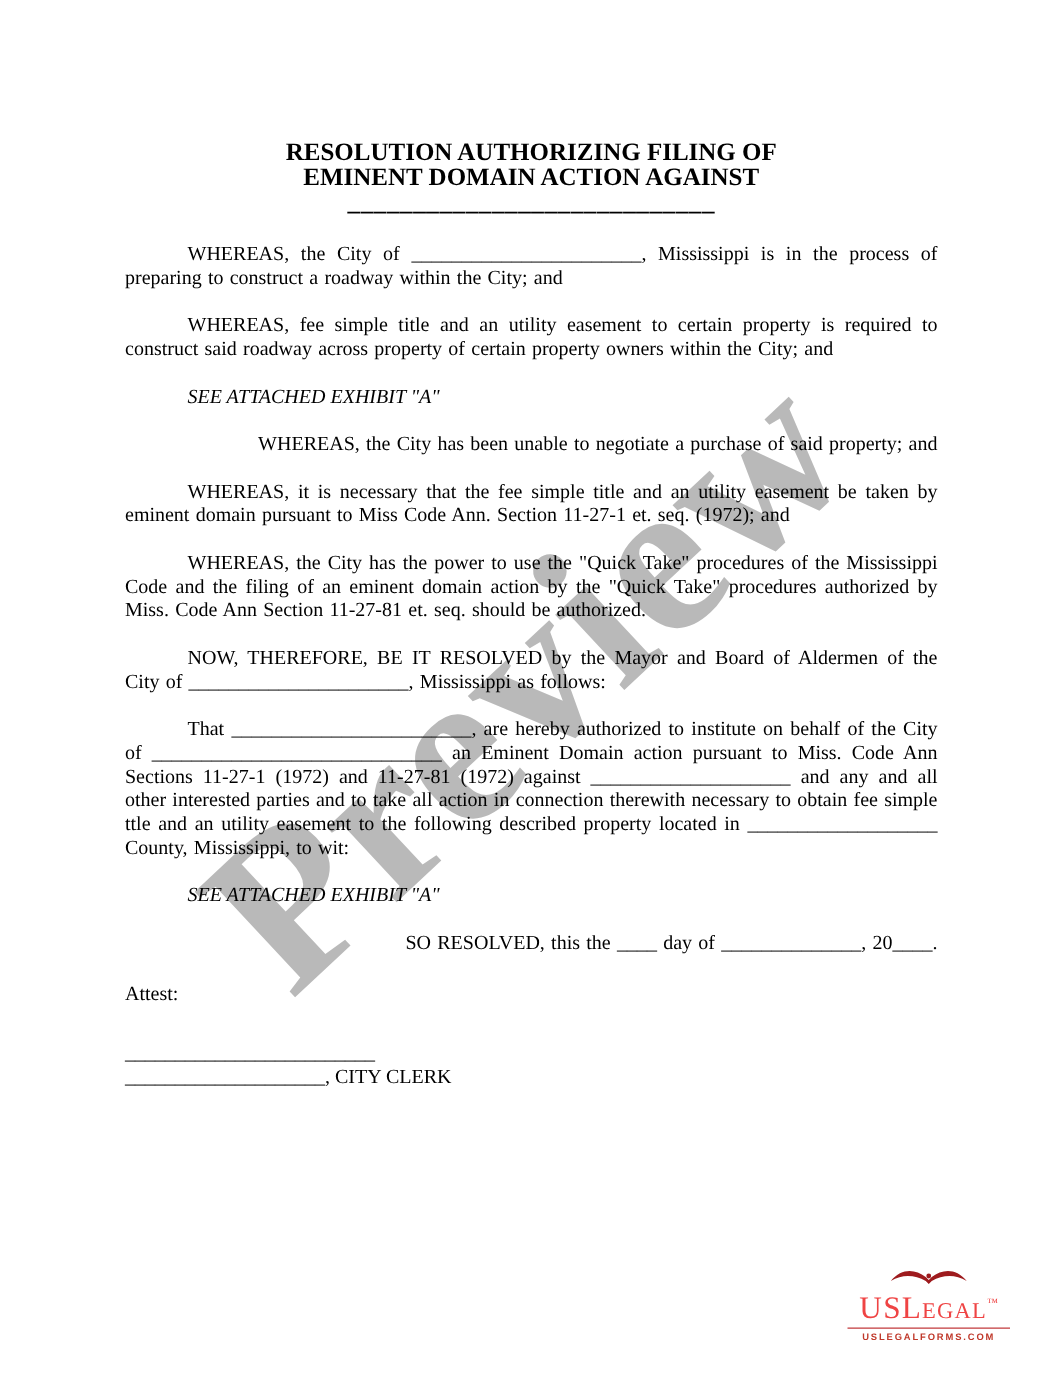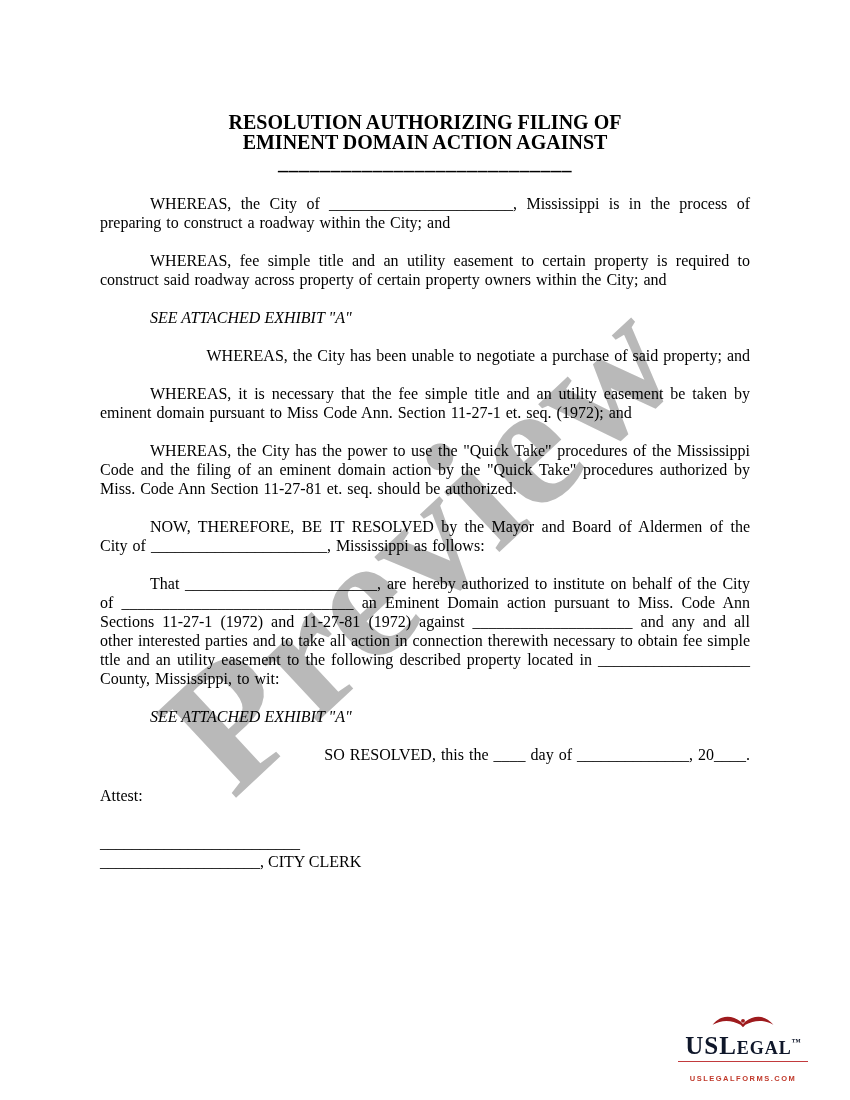--- a/index.html
+++ b/index.html
@@ -88,38 +88,38 @@
     width: 130px;
     text-align: center;
   }
   .logo .eagle {
     display: block;
     margin: 0 auto 1px auto;
     width: 78px;
     height: 16px;
   }
   .logo .brand-line {
-    color: #0f172a;
+    color: #ef4444;
     font-family: "Liberation Serif", serif;
-    font-weight: bold;
+    font-weight: normal;
     font-size: 25px;
     line-height: 26px;
     font-variant: small-caps;
     letter-spacing: 1px;
     white-space: nowrap;
   }
   .logo .tm {
     font-size: 9px;
     vertical-align: super;
     font-variant: normal;
     letter-spacing: 0;
   }
   .logo .caption {
     margin-top: 2px;
-    padding-top: 12px;
+    padding-top: 2px;
     border-top: 1px solid #c23a3d;
     color: #c0392b;
     font-family: "Liberation Sans", sans-serif;
     font-size: 7.5px;
     letter-spacing: 1.5px;
     font-weight: bold;
   }
 </style>
 </head>
 <body>

